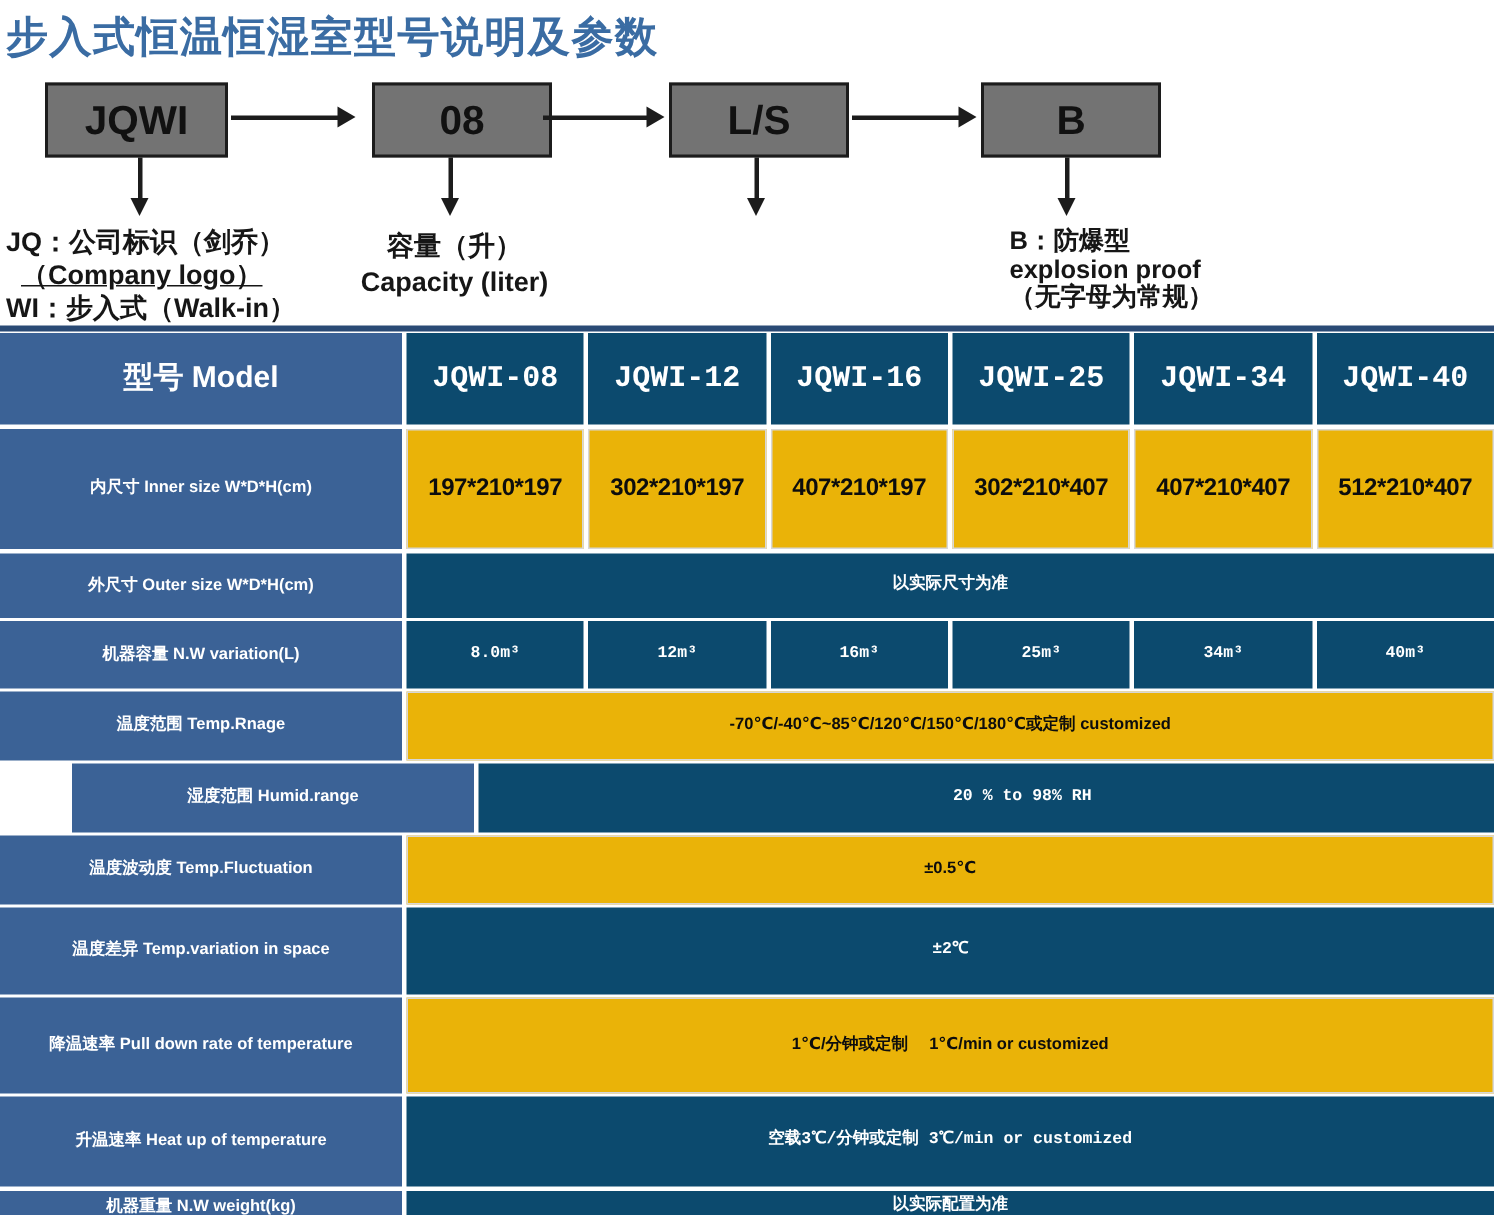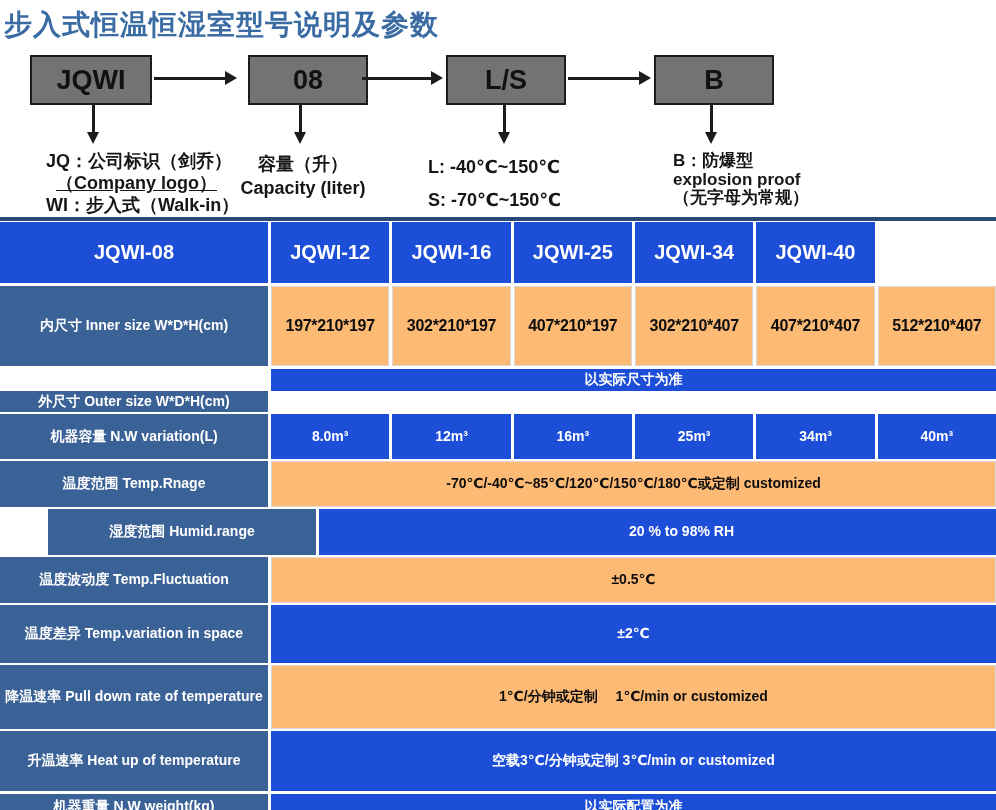--- a/index.html
+++ b/index.html
@@ -24,34 +24,34 @@
   .h0{left:154px;width:72px;}
   .h1{left:362px;width:70px;}
   .h2{left:568px;width:72px;}
 
   .varrow{position:absolute;top:105px;width:2.5px;height:28px;background:#1c1c1c;}
   .varrow::after{content:"";position:absolute;left:-5px;bottom:-11px;border-top:12px solid #1c1c1c;
     border-left:6px solid transparent;border-right:6px solid transparent;}
   .v0{left:92px;} .v1{left:299px;} .v2{left:503px;} .v3{left:710px;}
 
   .note{position:absolute;color:#161616;font-weight:bold;}
-  .note-jqwi{left:4px;top:150px;font-size:18px;line-height:22px;margin-left:42px;}
+  .note-jqwi{left:4px;top:150px;font-size:18px;line-height:22px;}
   .note-jqwi .l1{padding-left:10px;text-decoration:underline;}
   .note-cap{left:214px;top:152px;width:178px;text-align:center;font-size:18px;line-height:24px;}
   .note-ls{left:428px;top:151px;font-size:18px;line-height:33px;}
   .note-b{left:652px;top:152px;font-size:17px;line-height:18.5px;margin-left:21px;}
 
   
   .tbar{position:absolute;left:0;top:217px;width:996px;height:4px;background:#2a4a75;}
   .t-row{position:absolute;left:0;width:996px;display:grid;
     grid-template-columns:268px repeat(6,1fr);column-gap:3px;}
   .cell{display:flex;align-items:center;justify-content:center;text-align:center;
-    font-weight:bold;font-size:14px;line-height:1.55;}
-  .c-blue{background:#1d4ed8;color:#fff;}
-  .c-white{background:#fdba74;color:#0d0d0d;border:1px solid #d7d7d7;}
+    font-weight:bold;font-size:11px;line-height:1.55;}
+  .c-blue{background:#0c4a6e;color:#fff;font-family:Liberation Mono, monospace;}
+  .c-white{background:#eab308;color:#0d0d0d;border:1px solid #d7d7d7;}
   .c-label{background:#3b6296;color:#fff;padding:0 3px;}
   .span6{grid-column:2/8;}
   .hdr .cell{font-size:20px;}
   .vals-tight{font-size:16px;letter-spacing:-0.3px;padding:0 1px;}
   .row-last .cell{align-items:flex-start;padding-top:2px;}
 </style>
 </head>
 <body>
 
 <div class="page">
@@ -74,54 +74,51 @@
 
   <div class="note note-jqwi">
     <div>JQ：公司标识（剑乔）</div>
     <div class="l1">（Company logo）</div>
     <div>WI：步入式（Walk-in）</div>
   </div>
   <div class="note note-cap">
     <div>容量（升）</div>
     <div>Capacity (liter)</div>
   </div>
-  <div class="note note-ls">
-    <div>L: -40℃~150℃</div>
-    <div>S: -70℃~150℃</div>
-  </div>
   <div class="note note-b">
     <div>B：防爆型</div>
     <div>explosion proof</div>
     <div>（无字母为常规）</div>
   </div>
 
   <div class="tbar"></div>
 
   <div class="t-row hdr" style="top:222px;height:61px;">
+    <div class="cell c-label">型号 Model</div>
     <div class="cell c-blue">JQWI-08</div>
     <div class="cell c-blue">JQWI-12</div>
     <div class="cell c-blue">JQWI-16</div>
     <div class="cell c-blue">JQWI-25</div>
     <div class="cell c-blue">JQWI-34</div>
     <div class="cell c-blue">JQWI-40</div>
   </div>
 
   <div class="t-row" style="top:286px;height:80px;">
     <div class="cell c-label">内尺寸 Inner size W*D*H(cm)</div>
     <div class="cell c-white vals-tight">197*210*197</div>
     <div class="cell c-white vals-tight">302*210*197</div>
     <div class="cell c-white vals-tight">407*210*197</div>
     <div class="cell c-white vals-tight">302*210*407</div>
     <div class="cell c-white vals-tight">407*210*407</div>
     <div class="cell c-white vals-tight">512*210*407</div>
   </div>
 
   <div class="t-row" style="top:369px;height:43px;">
+    <div class="cell c-label">外尺寸 Outer size W*D*H(cm)</div>
     <div class="cell c-blue span6">以实际尺寸为准</div>
-    <div class="cell c-label">外尺寸 Outer size W*D*H(cm)</div>
   </div>
 
   <div class="t-row" style="top:414px;height:45px;">
     <div class="cell c-label">机器容量 N.W variation(L)</div>
     <div class="cell c-blue">8.0m³</div>
     <div class="cell c-blue">12m³</div>
     <div class="cell c-blue">16m³</div>
     <div class="cell c-blue">25m³</div>
     <div class="cell c-blue">34m³</div>
     <div class="cell c-blue">40m³</div>

